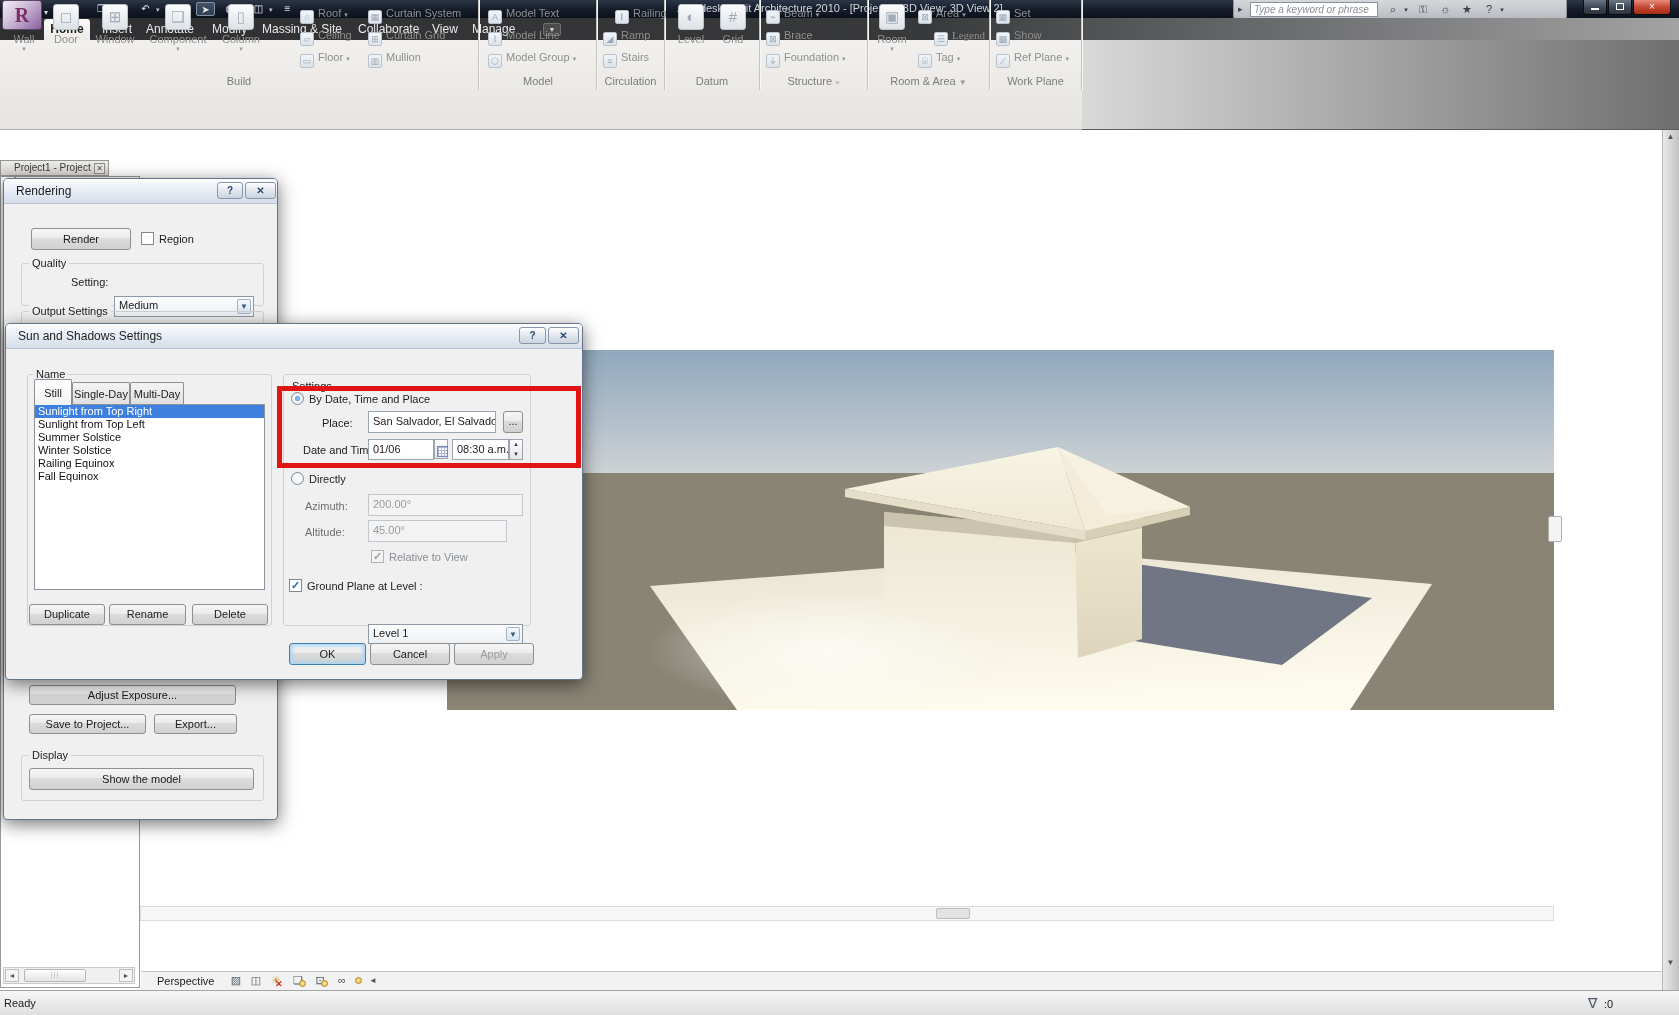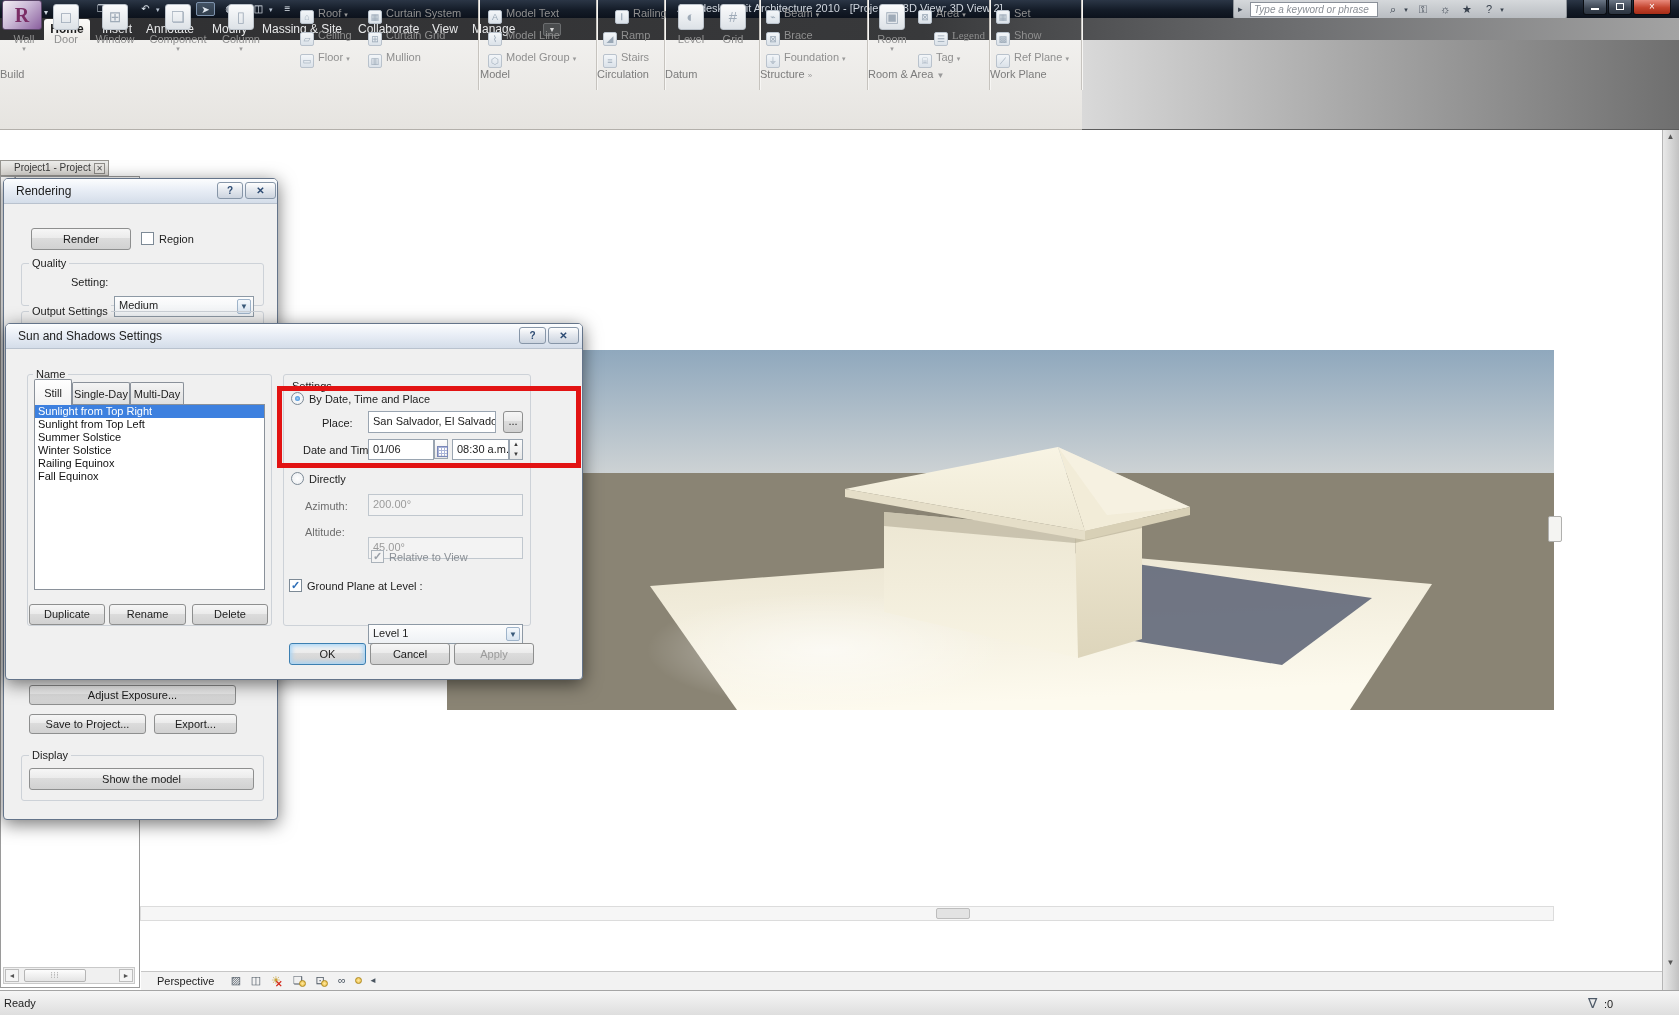--- a/index.html
+++ b/index.html
@@ -52,22 +52,22 @@
     text-align:center; line-height:11px; }
 
   
   #ribbon { left:0; top:40px; width:1082px; height:90px;
     background:linear-gradient(#f1f0ee,#e6e4e0); border-bottom:1px solid #b3b0ab; }
   #ribbon-right { left:1082px; top:40px; width:597px; height:90px;
     background:linear-gradient(to right,#d9d9d9,#a8a8a8 45%,#6f6f6f);
     border-bottom:1px solid #5c5c5c; }
   .panel { top:0; height:90px; border-right:1px solid #c6c3be;
     box-shadow:1px 0 0 #f7f6f4; }
-  .plabel { position:absolute; left:0; bottom:8px; width:100%; height:15px;
-    font-size:11px; color:#7c7c7c; line-height:15px; }
+  .plabel { position:absolute; left:0; bottom:1px; width:100%; height:15px;
+    font-size:11px; color:#7c7c7c; text-align:center; line-height:15px; }
   .bigbtn { position:absolute; top:2px; height:70px; text-align:center; }
   .bic { display:inline-block; width:26px; height:26px; margin-top:2px;
     background:linear-gradient(#fafbfc,#dde2e7); border:1px solid #bcc3cb;
     border-radius:3px; color:#9fabb8; font-size:15px; line-height:24px; }
   .blabel { display:block; font-size:11px; color:#8f8f8f; margin-top:3px; line-height:12px; }
   .bcaret { display:block; color:#9a9a9a; font-size:7px; line-height:8px; }
   .sitem { position:absolute; height:17px; font-size:11px; color:#8f8f8f;
     line-height:15px; white-space:nowrap; }
   .sic { display:inline-block; width:14px; height:14px; vertical-align:-3px;
     background:linear-gradient(#f3f6f9,#dbe2e9); border:1px solid #b9c2cc;
@@ -454,21 +454,21 @@
       <div>▲</div>
       <div>▼</div>
     </div>
 
   <div class="radio" style="left:285px;top:148px;"></div>
   <div class="txt" style="left:303px;top:149px;">Directly</div>
 
   <div class="txt" style="left:299px;top:176px;color:#6e6e6e;">Azimuth:</div>
   <div class="input disabled" style="left:362px;top:170px;width:155px;height:22px;">200.00°</div>
   <div class="txt" style="left:299px;top:202px;color:#6e6e6e;">Altitude:</div>
-  <div class="input disabled" style="left:362px;top:213px;width:155px;height:22px;">45.00°</div>
+  <div class="input disabled" style="left:362px;top:196px;width:139px;height:22px;">45.00°</div>
 
   <div class="checkbox disabled" style="left:365px;top:226px;">✓</div>
   <div class="txt" style="left:383px;top:227px;color:#8a8f95;">Relative to View</div>
 
   <div class="checkbox" style="left:283px;top:255px;">✓</div>
   <div class="txt" style="left:301px;top:256px;">Ground Plane at Level :</div>
   <div class="combo" style="left:362px;top:276px;width:155px;height:20px;">
     <span>Level 1</span>
     <span class="cArrow">▼</span>
   </div>

